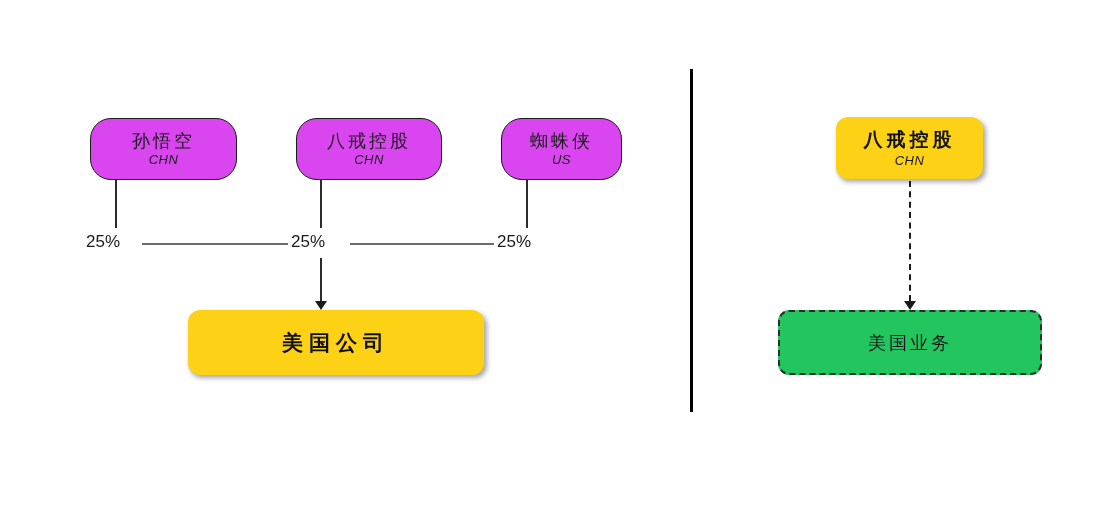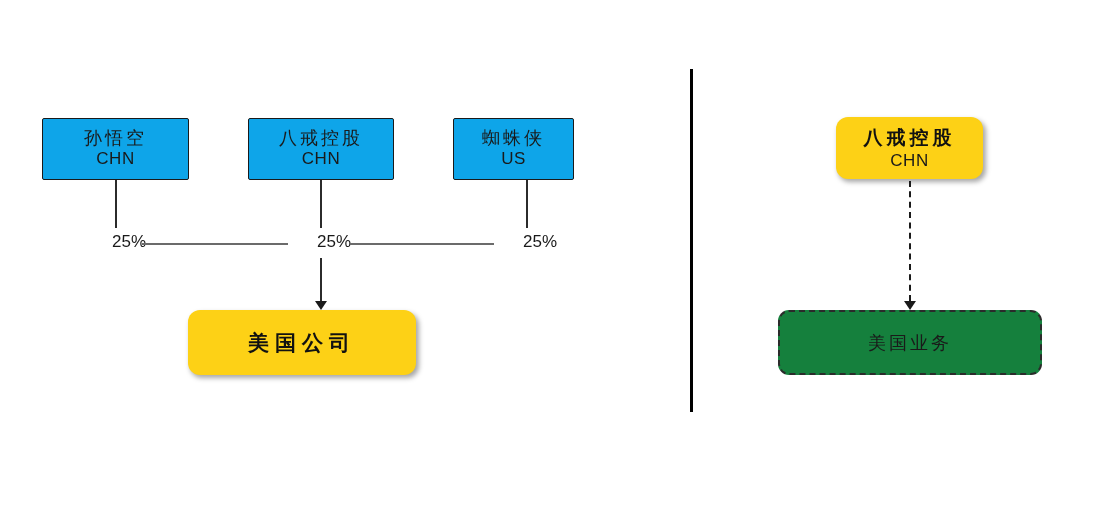--- a/index.html
+++ b/index.html
@@ -11,40 +11,42 @@
     font-family: "Liberation Sans", "DejaVu Sans", sans-serif;
     overflow: hidden;
   }
 
   
   .owner-box {
     position: absolute;
     top: 118px;
     height: 62px;
     border: 1.5px solid #1a1a1a;
-    border-radius: 2px;
-    background: #0ea5e9;
+    border-radius: 21px;
+    background: #d946ef;
     box-sizing: border-box;
     display: flex;
     flex-direction: column;
     align-items: center;
     justify-content: center;
+    margin-left: 48px;
   }
   .owner-name {
     font-size: 18px;
     letter-spacing: 3px;
     color: #1a1a1a;
     line-height: 1.15;
     white-space: nowrap;
   }
   .owner-country {
-    font-size: 17px;
+    font-size: 13px;
     letter-spacing: 0.5px;
     color: #1a1a1a;
     line-height: 1.2;
+    font-style: italic;
   }
 
   
   .vline {
     position: absolute;
     width: 2px;
     background: #2b2b2b;
   }
   .hline {
     position: absolute;
@@ -54,21 +56,21 @@
   .dashed-vline {
     position: absolute;
     width: 0;
     border-left: 2px dashed #1a1a1a;
   }
 
   .share-label {
     position: absolute;
     top: 232px;
     width: 60px;
-    text-align: right;
+    text-align: left;
     font-size: 17px;
     color: #1a1a1a;
     white-space: nowrap;
   }
 
   .arrowhead {
     position: absolute;
     width: 0;
     height: 0;
     border-left: 6px solid transparent;
@@ -92,21 +94,21 @@
     font-weight: bold;
     color: #111111;
     white-space: nowrap;
   }
 
   
   .dashed-box {
     position: absolute;
     border: 2px dashed #2b2b2b;
     border-radius: 11px;
-    background: #15803d;
+    background: #22c55e;
     box-sizing: border-box;
     display: flex;
     align-items: center;
     justify-content: center;
   }
   .dashed-box-label {
     font-size: 18px;
     letter-spacing: 3px;
     color: #1a1a1a;
     white-space: nowrap;
@@ -144,21 +146,21 @@
   <div class="share-label" style="left:86px;">25%</div>
   <div class="share-label" style="left:291px;">25%</div>
   <div class="share-label" style="left:497px;">25%</div>
 
   <div class="hline" style="left:142px; top:243px; width:146px;"></div>
   <div class="hline" style="left:350px; top:243px; width:144px;"></div>
 
   <div class="vline" style="left:320px; top:258px; height:44px;"></div>
   <div class="arrowhead" style="left:315px; top:301px;"></div>
 
-  <div class="yellow-box" style="left:188px; top:310px; width:228px; height:65px;text-align:center;">
+  <div class="yellow-box" style="left:188px; top:310px; width:296px; height:65px;text-align:center;">
     <div class="yellow-title" style="font-size:21px; letter-spacing:6px;">美国公司</div>
   </div>
 
   <div class="divider" style="left:690px; top:69px; width:3px; height:343px;"></div>
 
   <div class="yellow-box" style="left:836px; top:117px; width:147px; height:62px;">
     <div class="yellow-title" style="font-size:19px; letter-spacing:4px;">八戒控股</div>
     <div class="owner-country">CHN</div>
   </div>
 

